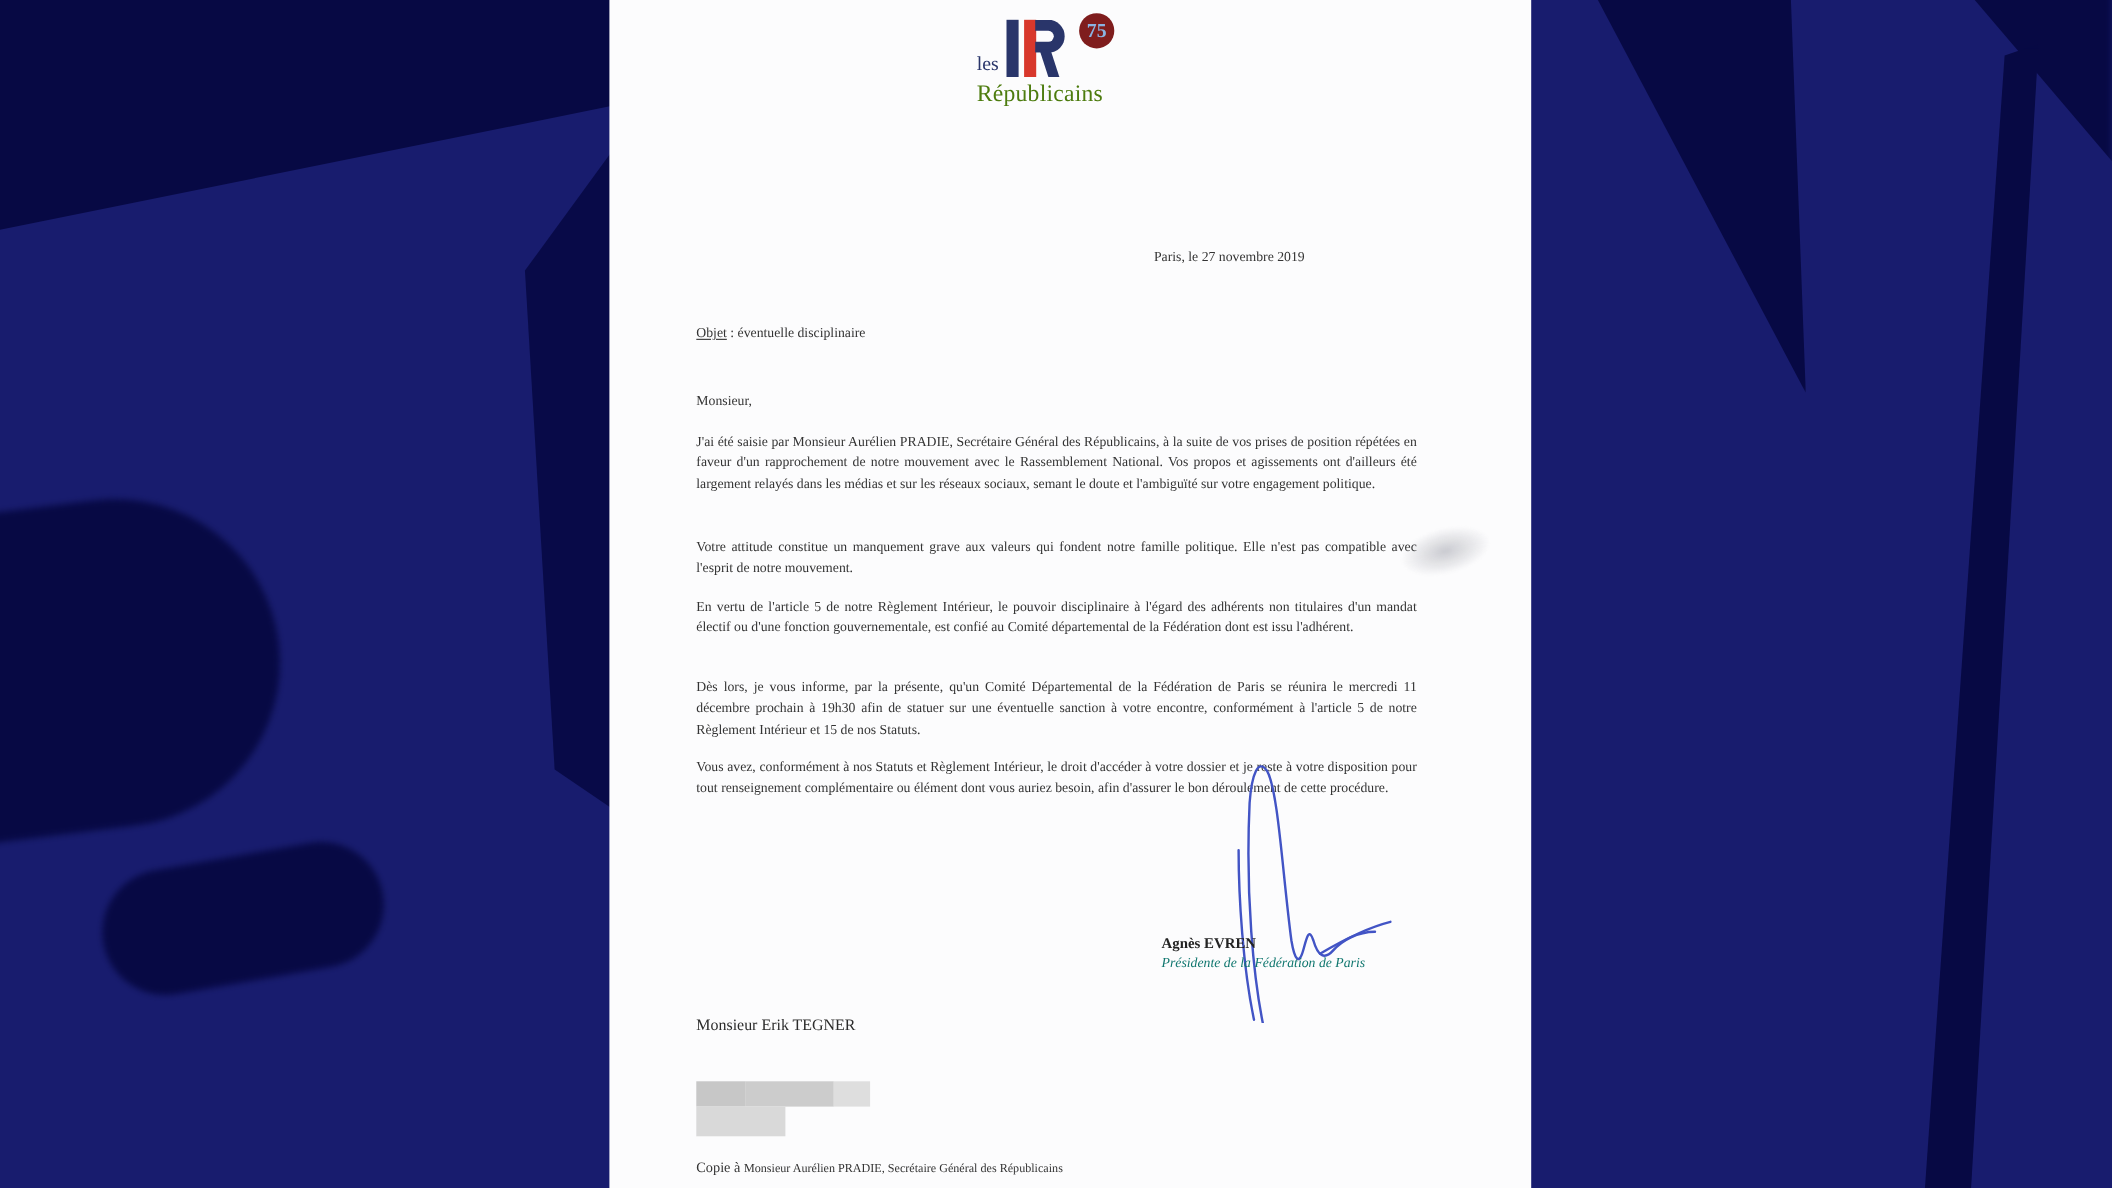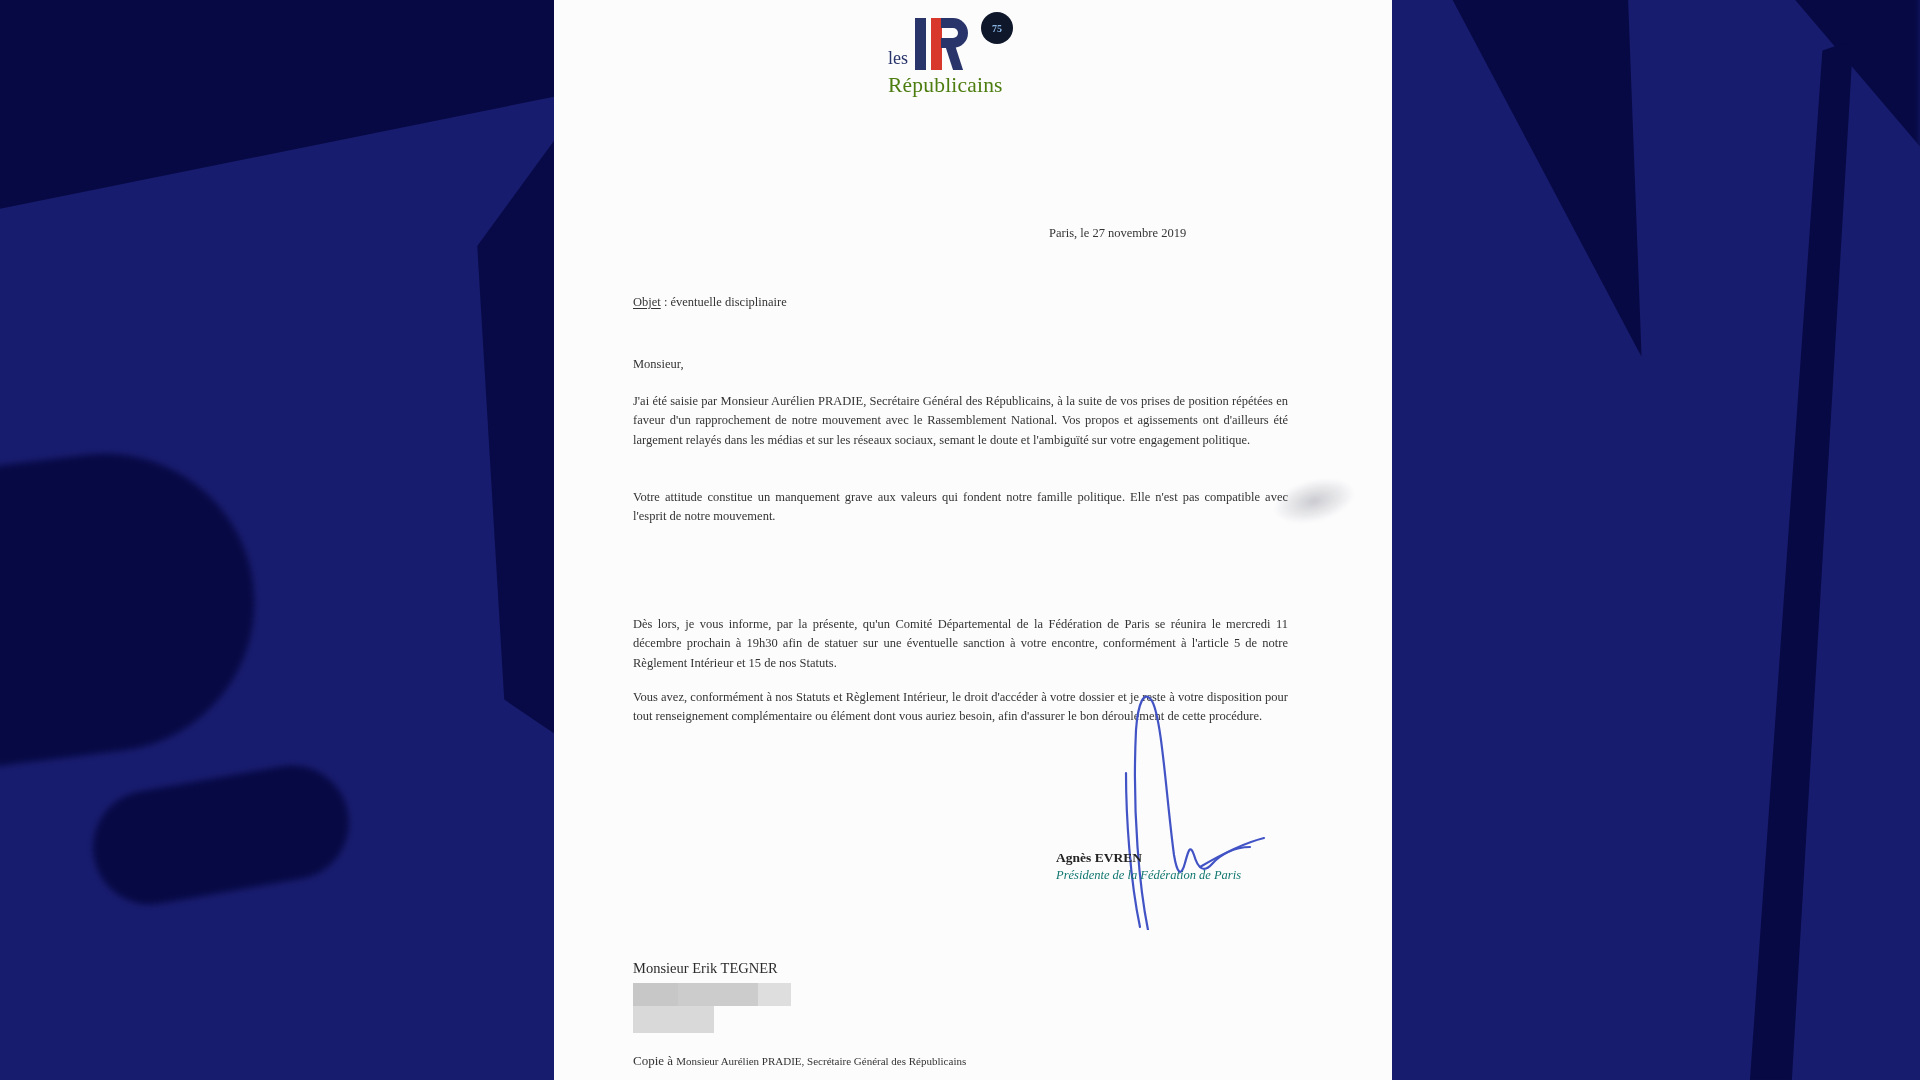--- a/index.html
+++ b/index.html
@@ -39,36 +39,36 @@
   .mono { position:relative; display:flex; align-items:flex-end; height:54px; }
   .bar { width:11px; height:52px; }
   .bar-i { background:#29356a; margin-right:5px; }
   .bar-red { background:#d8382c; }
   .r-right { position:relative; width:30px; height:52px; }
   .r-bowl { position:absolute; left:-1px; top:0; width:27px; height:30px;
             border:10px solid #29356a; border-left:none;
             border-radius:0 16px 16px 0; }
   .r-leg { position:absolute; left:7px; top:27px; width:10px; height:25px;
            background:#29356a; transform:skewX(18deg); }
-  .badge { width:32px; height:32px; border-radius:50%; background:#0f172a;
-           color:#8ab4e2; font-size:10px; font-weight:bold; display:flex;
+  .badge { width:32px; height:32px; border-radius:50%; background:#7f1d1d;
+           color:#8ab4e2; font-size:18px; font-weight:bold; display:flex;
            align-items:center; justify-content:center; margin-left:9px;
            margin-bottom:26px; }
   .logo-name { font-size:21.5px; color:#4d7c0f; letter-spacing:.2px; margin-top:3px; }
 
   
   .date { left:495px; top:226px; font-size:12.5px; }
   .subject { left:79px; top:295px; font-size:12.5px; }
   .subject .u { text-decoration:underline; text-underline-offset:2px; }
   .salutation { left:79px; top:357px; font-size:12.5px; }
   .para { left:79px; width:655px; font-size:12.5px; line-height:19.4px;
           text-align:justify; }
   .sig-name  { left:502px; top:850px; font-size:13.5px; font-weight:bold; color:#232323; }
   .sig-title { left:502px; top:868px; font-size:12.5px; font-style:italic; color:#0f766e; }
-  .recipient { left:79px; top:960px; font-size:14.5px; color:#2b2b2b; }
+  .recipient { left:79px; top:924px; font-size:14.5px; color:#2b2b2b; }
   .redact1 { left:79px; top:983px; height:23px; display:flex; }
   .redact1 .s1 { width:45px; background:#c7c7c7; }
   .redact1 .s2 { width:80px; background:#cccccc; }
   .redact1 .s3 { width:33px; background:#dedede; }
   .redact2 { left:79px; top:1006px; width:81px; height:27px; background:#d9d9d9; }
   .cc { left:79px; top:1053px; font-size:13px; }
   .cc .cc-rest { font-size:11px; }
 
   .sig-svg { left:528px; top:675px; }
   .smudge { left:718px; top:480px; width:84px; height:42px;
@@ -113,20 +113,21 @@
     <div class="abs date">Paris, le 27 novembre 2019</div>
 
     <div class="abs subject">
       <span class="u">Objet</span><span> : éventuelle disciplinaire</span>
     </div>
 
     <div class="abs salutation">Monsieur,</div>
 
     <p class="abs para" style="top:392px">J'ai été saisie par Monsieur Aurélien PRADIE, Secrétaire Général des Républicains, à la suite de vos prises de position répétées en faveur d'un rapprochement de notre mouvement avec le Rassemblement National. Vos propos et agissements ont d'ailleurs été largement relayés dans les médias et sur les réseaux sociaux, semant le doute et l'ambiguïté sur votre engagement politique.</p>
     <p class="abs para" style="top:488px">Votre attitude constitue un manquement grave aux valeurs qui fondent notre famille politique. Elle n'est pas compatible avec l'esprit de notre mouvement.</p>
+    <p class="abs para" style="top:542px">En vertu de l'article 5 de notre Règlement Intérieur, le pouvoir disciplinaire à l'égard des adhérents non titulaires d'un mandat électif ou d'une fonction gouvernementale, est confié au Comité départemental de la Fédération dont est issu l'adhérent.</p>
     <p class="abs para" style="top:615px">Dès lors, je vous informe, par la présente, qu'un Comité Départemental de la Fédération de Paris se réunira le mercredi 11 décembre prochain à 19h30 afin de statuer sur une éventuelle sanction à votre encontre, conformément à l'article 5 de notre Règlement Intérieur et 15 de nos Statuts.</p>
     <p class="abs para" style="top:688px">Vous avez, conformément à nos Statuts et Règlement Intérieur, le droit d'accéder à votre dossier et je reste à votre disposition pour tout renseignement complémentaire ou élément dont vous auriez besoin, afin d'assurer le bon déroulement de cette procédure.</p>
 
     <div class="abs smudge"></div>
 
     <svg class="abs sig-svg" width="215" height="255" viewBox="0 0 215 255">
       <g fill="none" stroke="#4254c5" stroke-width="2.2" stroke-linecap="round">
         <path d="M66,255 C58,215 50,140 54,55 C56,28 62,14 70,26 C80,44 84,120 92,180 C95,198 99,203 103,188 C106,177 108,168 112,180 C116,194 122,198 130,189 C138,180 152,172 168,172"></path>
         <path d="M44,98 C44,140 48,205 58,252"></path>
         <path d="M118,192 C140,179 162,168 182,163"></path>

